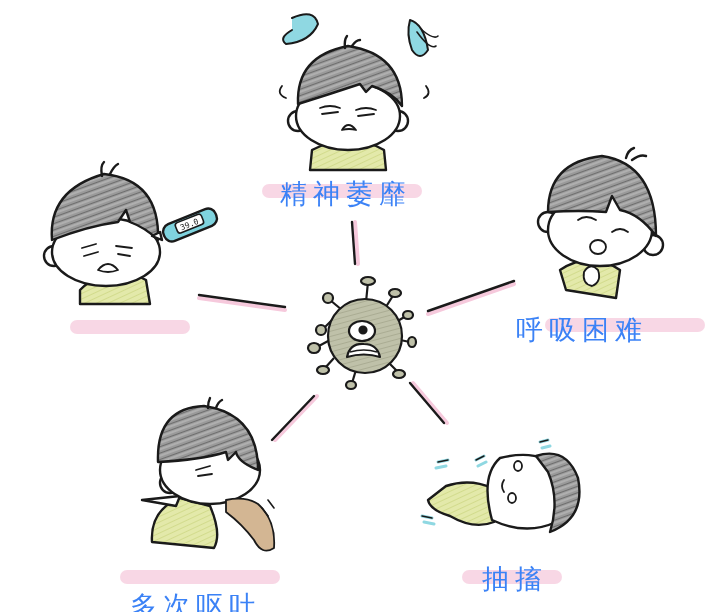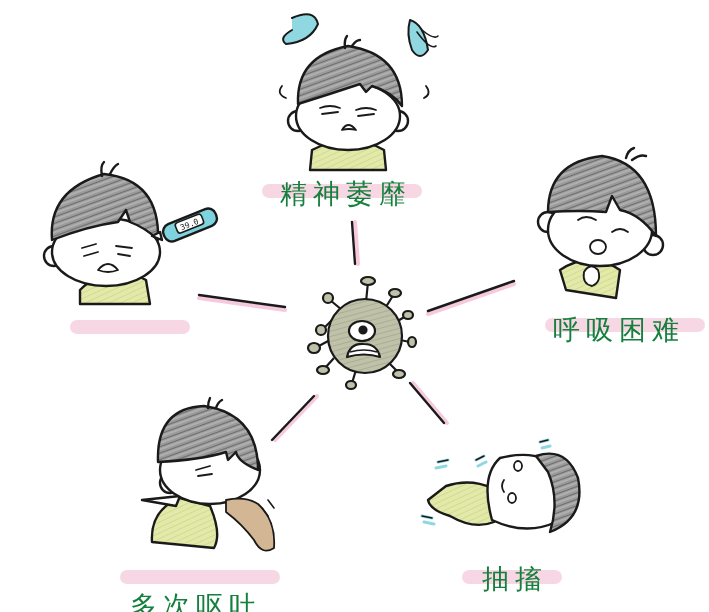--- a/index.html
+++ b/index.html
@@ -1,18 +1,18 @@
 <!DOCTYPE html>
 <html><head>
 <meta charset="utf-8">
 <style>
   html,body{margin:0;padding:0;background:#ffffff;}
   body{width:709px;height:612px;position:relative;overflow:hidden;font-family:"DejaVu Sans","Liberation Sans",sans-serif;}
   .canvas{position:absolute;left:0;top:0;width:709px;height:612px;}
-  .label{position:absolute;font-size:27px;color:#15803d;letter-spacing:6px;white-space:nowrap;line-height:1;font-weight:400;}
+  .label{position:absolute;font-size:27px;color:#3b82f6;letter-spacing:6px;white-space:nowrap;line-height:1;font-weight:400;}
   .hl{position:absolute;height:14px;border-radius:8px;opacity:0.75;}
   svg{position:absolute;left:0;top:0;}
 </style>
 </head>
 <body>
 
 <div class="canvas">
 
   <svg width="709" height="612" viewBox="0 0 709 612">
     <defs>
@@ -139,17 +139,17 @@
     </g>
   </svg>
 
   <div class="hl" style="left:262px;top:184px;width:160px;background:#f6c9dc;"></div>
   <div class="hl" style="left:70px;top:320px;width:120px;background:#f6c9dc;"></div>
   <div class="hl" style="left:545px;top:318px;width:160px;background:#f6c9dc;"></div>
   <div class="hl" style="left:120px;top:570px;width:160px;background:#f6c9dc;"></div>
   <div class="hl" style="left:462px;top:570px;width:100px;background:#f6c9dc;"></div>
 
   <div class="label" style="left:280px;top:180px;">精神萎靡</div>
-  <div class="label" style="left:553px;top:316px;">呼吸困难</div>
+  <div class="label" style="left:516px;top:316px;">呼吸困难</div>
   <div class="label" style="left:130px;top:545px;margin-top:47px;">多次呕吐</div>
   <div class="label" style="left:482px;top:565px;">抽搐</div>
 
 </div>
 
 </body></html>

